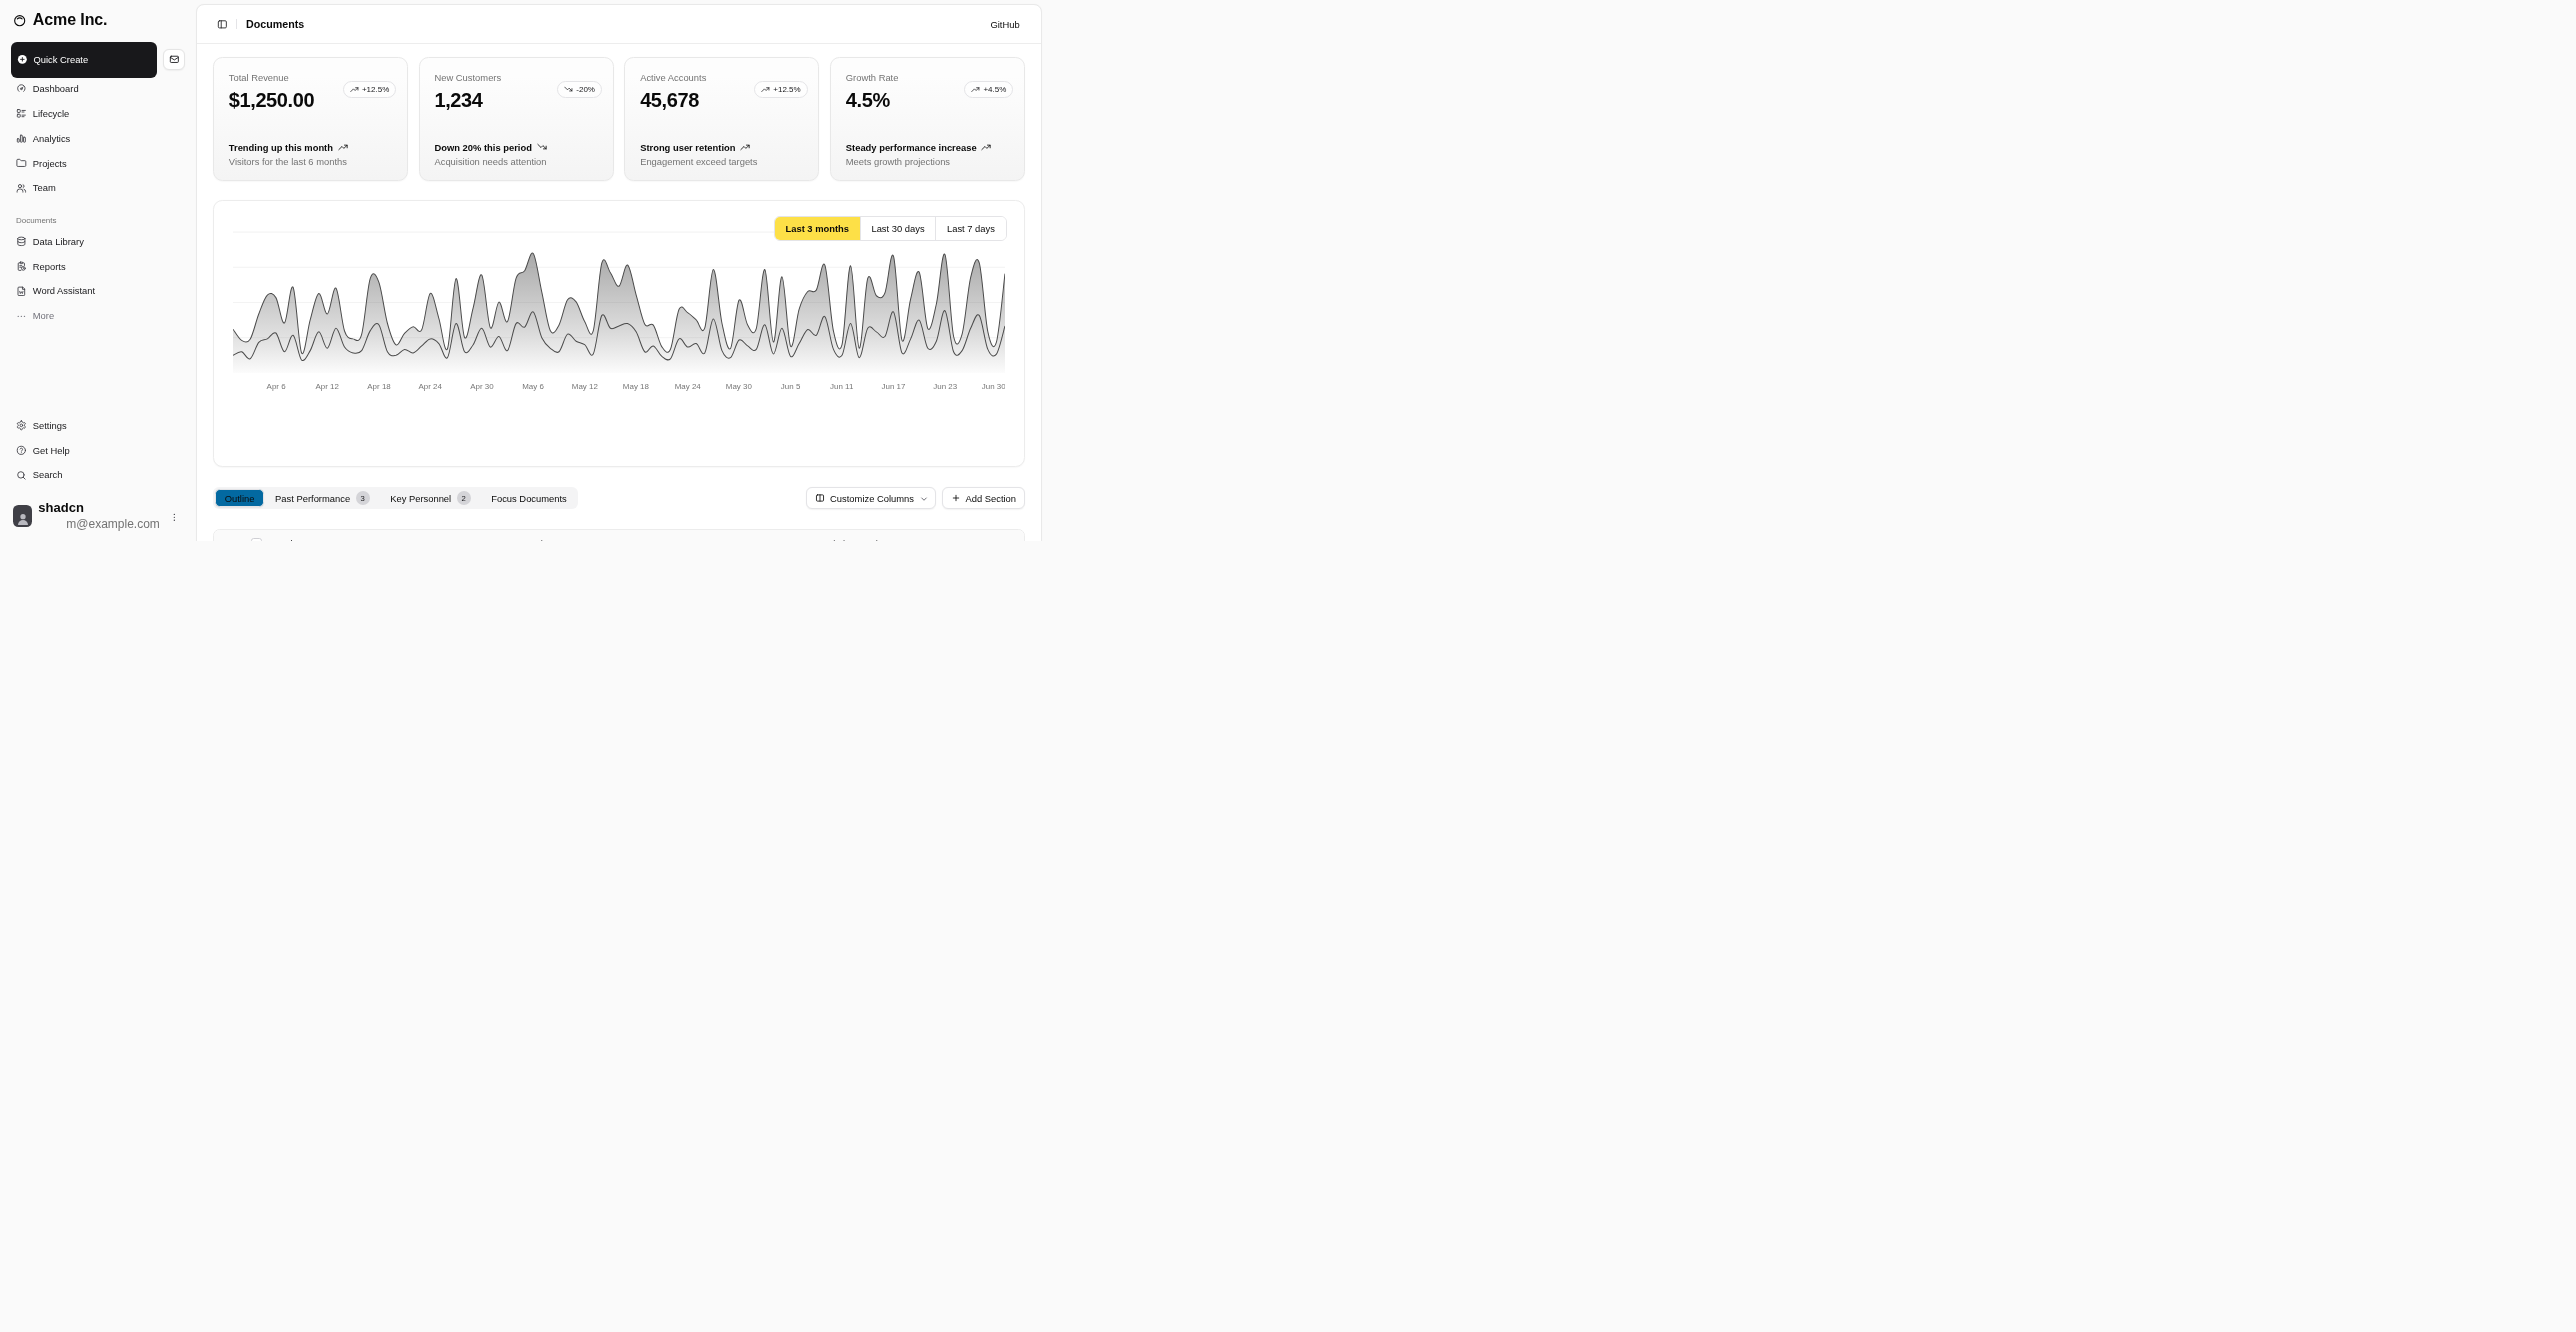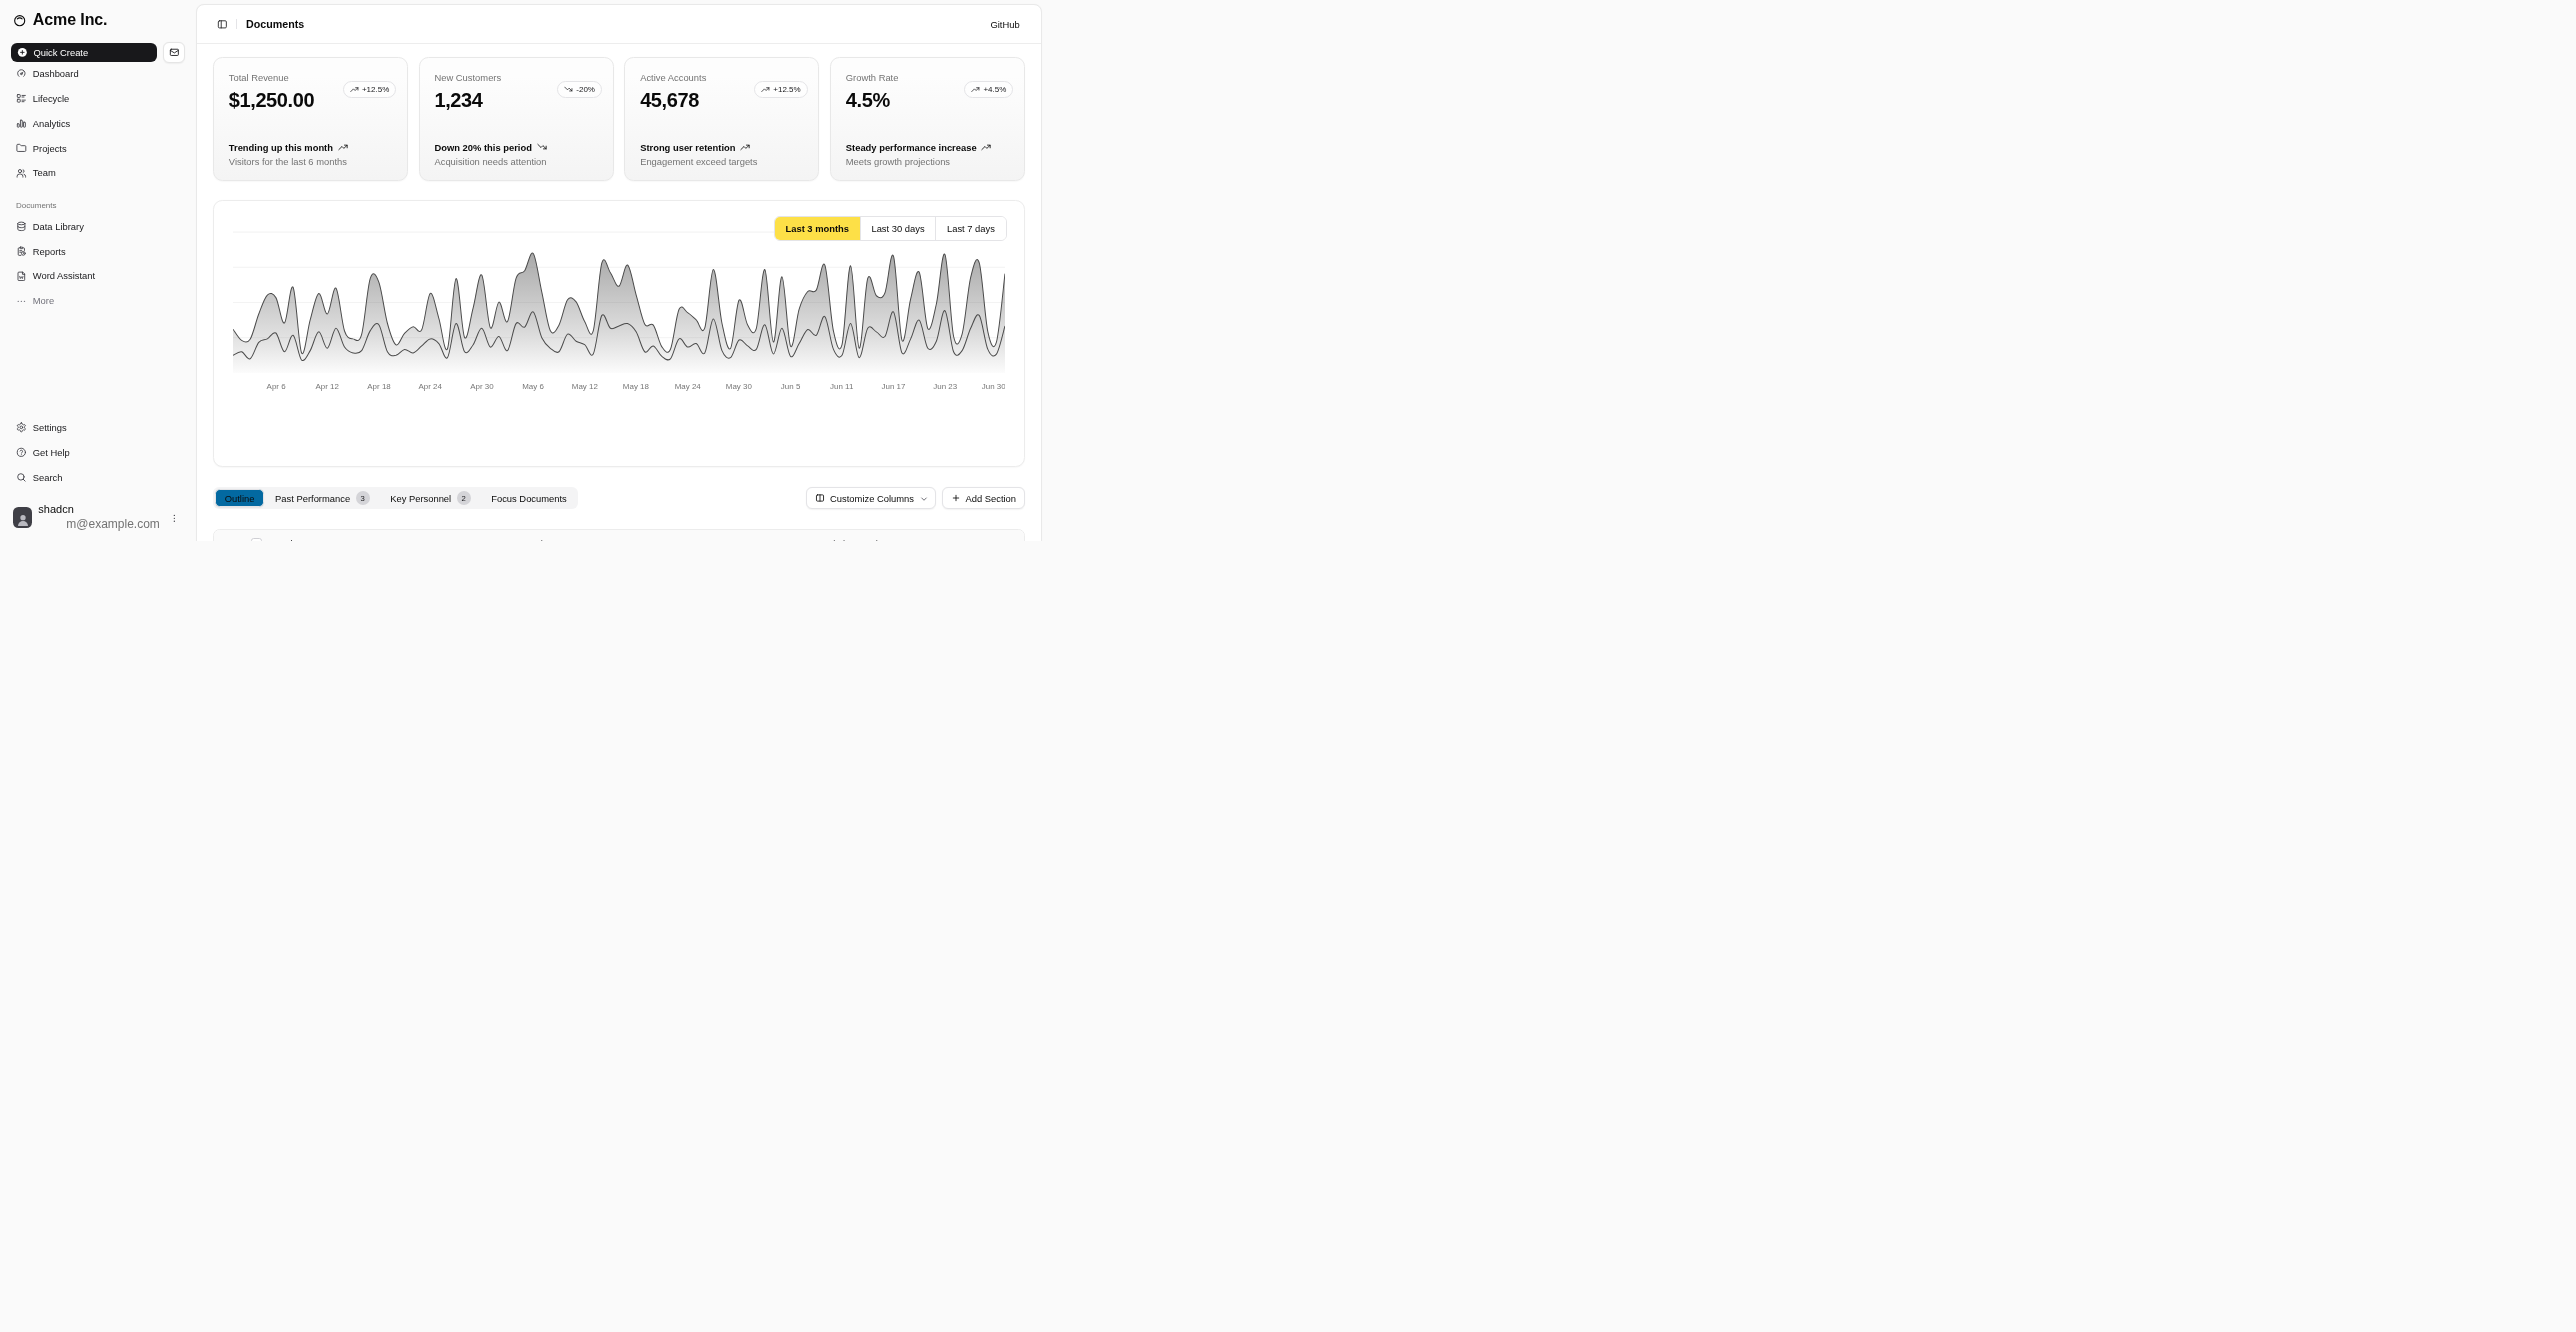--- a/index.html
+++ b/index.html
@@ -10,35 +10,35 @@
     -webkit-font-smoothing:antialiased;
   }
   .ic{display:inline-block;vertical-align:middle;flex:none;}
   svg.ic{fill:none;stroke:currentColor;stroke-width:2;stroke-linecap:round;stroke-linejoin:round;}
 
   
   .sidebar{position:absolute;left:0;top:0;width:196px;height:541px;display:flex;flex-direction:column;padding:9.4px 10.7px 6.7px;box-sizing:border-box;}
   .brand{display:flex;align-items:center;gap:6px;height:21.5px;padding:0 2.7px;cursor:pointer;}
   .brand-name{font-size:16px;font-weight:700;letter-spacing:-0.1px;}
   .quick-row{display:flex;align-items:center;gap:6.7px;margin-top:10.7px;}
-  .quick-create{flex:1;display:flex;align-items:center;gap:5.4px;height:19px;background:#18181b;color:#fff;border:none;border-radius:6px;padding:0 6.7px;font-size:9.4px;font-weight:500;font-family:inherit;cursor:pointer;}
+  .quick-create{flex:1;display:flex;align-items:center;gap:5.4px;height:36px;background:#18181b;color:#fff;border:none;border-radius:6px;padding:0 6.7px;font-size:9.4px;font-weight:500;font-family:inherit;cursor:pointer;}
   .mail-btn{width:22px;height:21px;background:#fff;border:0.7px solid #e5e5e5;border-radius:6px;display:flex;align-items:center;justify-content:center;box-shadow:0 0.7px 1.3px rgba(0,0,0,.05);cursor:pointer;color:#18181b;}
   .nav{list-style:none;margin:0;padding:0;display:flex;flex-direction:column;gap:3.4px;}
   .nav-main{}
   .nav-item{display:flex;align-items:center;gap:6px;height:21.5px;padding:0 5.4px;border-radius:5.4px;font-size:9.4px;color:#18181b;cursor:pointer;}
   .nav-item .ic{width:10.7px;height:10.7px;color:#3f3f46;}
   .nav-item.muted,.nav-item.muted .ic{color:#71717a;}
   .section-label{margin-top:17.4px;padding:0 5.4px;font-size:8px;color:#737373;}
   .nav-docs{margin-top:5.4px;}
   .spacer{flex:1;}
   .user-row{margin-top:12px;display:flex;align-items:center;gap:6.7px;padding:2.7px 2.7px;border-radius:6.7px;cursor:pointer;}
   .avatar{width:21.5px;height:21.5px;border-radius:5.4px;background:#3f3f46;color:#b9b9c0;display:flex;align-items:flex-end;justify-content:center;overflow:hidden;}
   .avatar svg{width:16px;height:16px;}
   .user-meta{flex:1;line-height:1.25;}
-  .user-name{font-size:11px;font-weight:400;}
+  .user-name{font-size:13px;font-weight:700;}
   .user-email{font-size:12px;color:#737373;margin-left:28px;}
   .user-dots{color:#3f3f46;padding:2.7px;cursor:pointer;}
 
   
   .main{position:absolute;left:196px;top:4px;width:846px;height:550px;background:#fff;border:0.7px solid #e9e9e9;border-radius:8px;box-sizing:border-box;box-shadow:0 0.7px 1.3px rgba(0,0,0,.04);overflow:hidden;}
   .hdr{display:flex;align-items:center;height:38px;padding:0 16px;border-bottom:0.7px solid #ededed;}
   .panel-toggle{width:19px;height:19px;display:flex;align-items:center;justify-content:center;border:none;background:transparent;color:#27272a;cursor:pointer;border-radius:4px;padding:0;}
   .panel-toggle .ic{width:10.7px;height:10.7px;}
   .hdr-divider{width:0.7px;height:10.7px;background:#e4e4e7;margin:0 9.4px 0 4px;}
   .hdr-title{font-size:10.7px;font-weight:600;}

